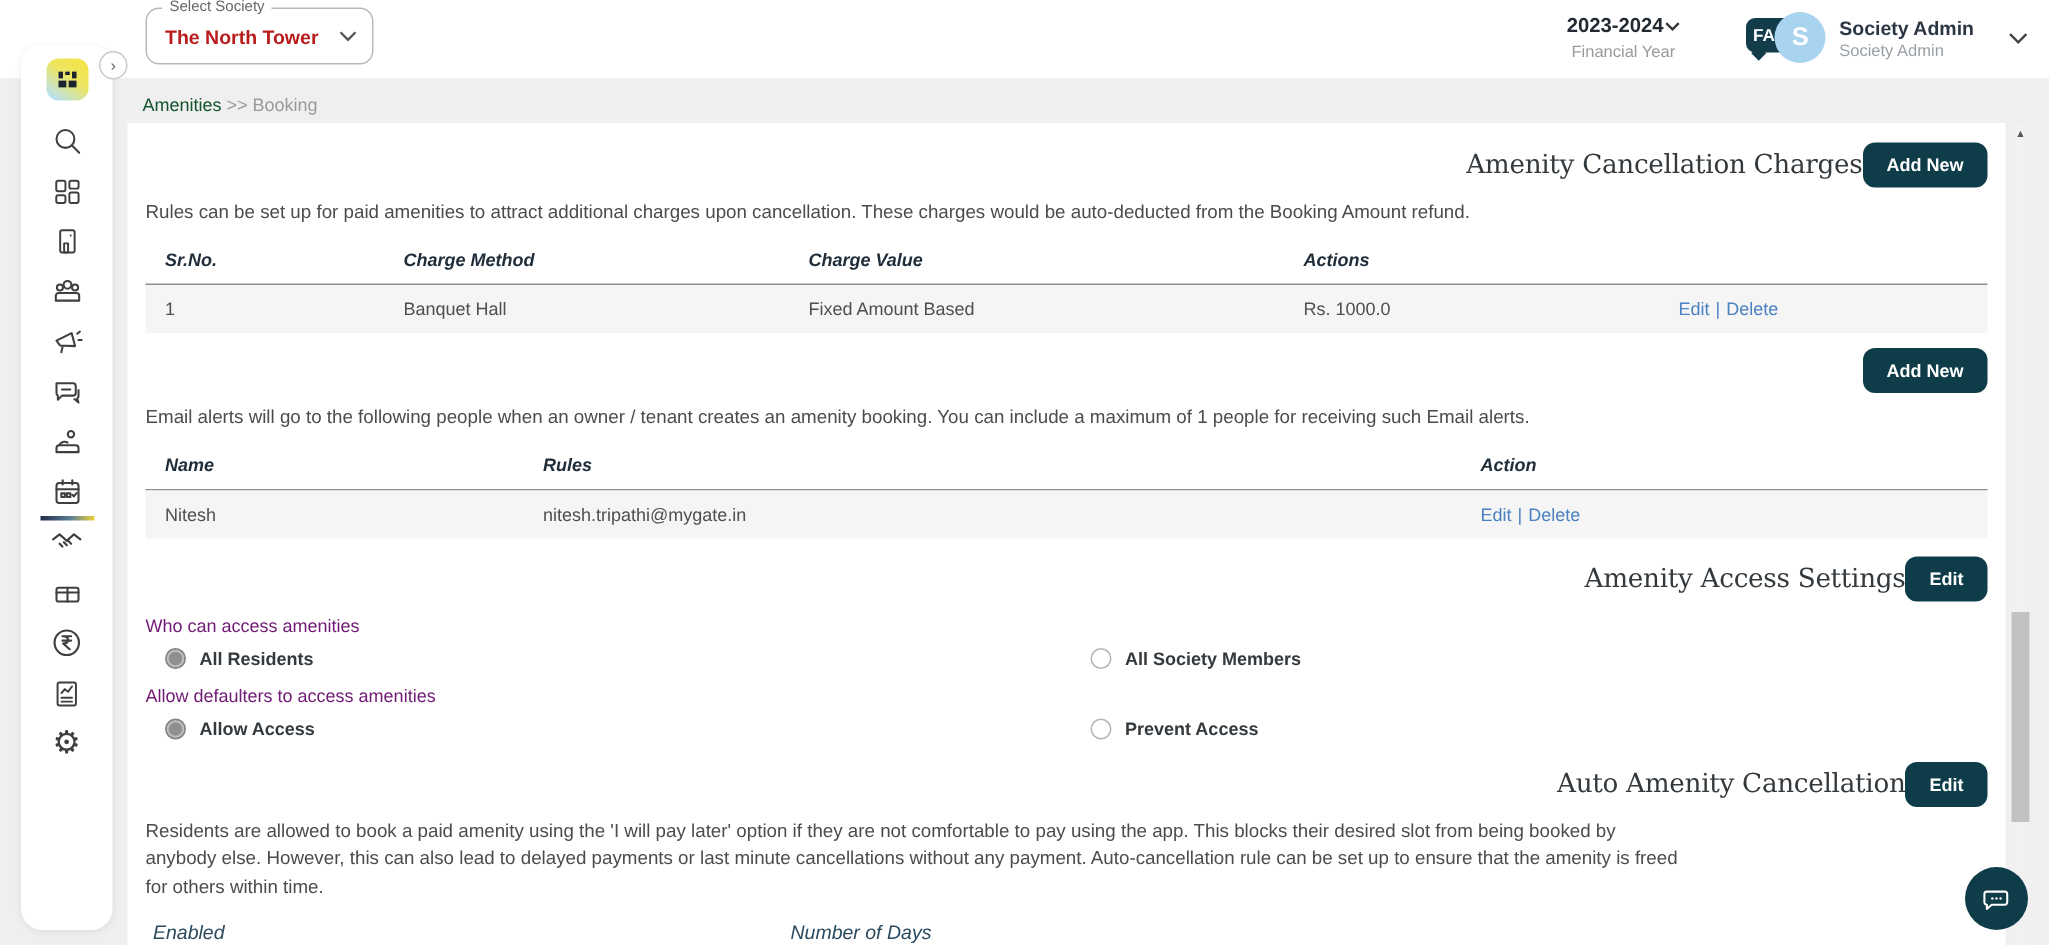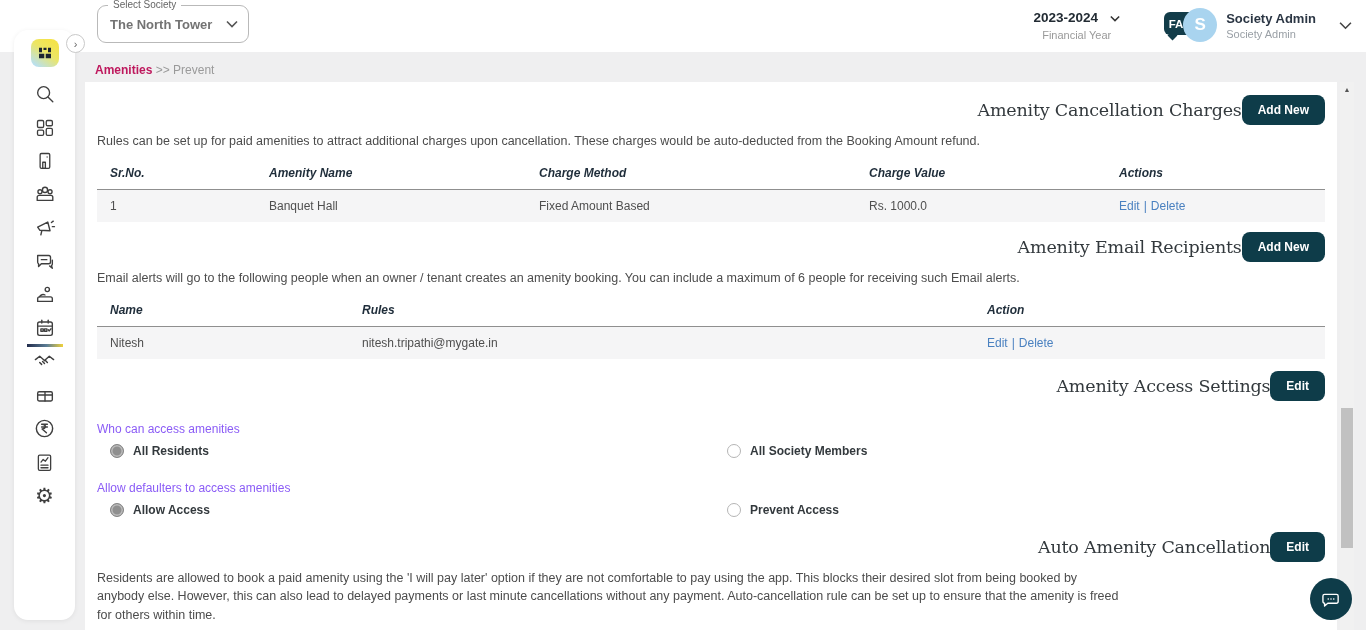--- a/index.html
+++ b/index.html
@@ -18,23 +18,23 @@
   .society-select {
     position: absolute; left: 97px; top: 5px; width: 152px; height: 38px;
     border: 1.5px solid #b9b9b9; border-radius: 9px; background: #fff;
     display: flex; align-items: center; justify-content: space-between;
     padding: 0 10px 0 12px; cursor: pointer;
   }
   .society-select .legend {
     position: absolute; top: -7px; left: 10px; background: #fff;
     font-size: 10px; color: #666; padding: 0 5px; white-space: nowrap;
   }
-  .society-name { font-size: 13px; font-weight: 700; color: #737373; }
+  .society-name { font-size: 13px; font-weight: 700; color: #b91c1c; }
   .fy-block { position: absolute; right: 246px; top: 8px; text-align: center; cursor: pointer; }
-  .fy-value { font-size: 13.5px; font-weight: 700; color: #222b33; display: inline-flex; align-items: center; gap: 12px; }
+  .fy-value { font-size: 13.5px; font-weight: 700; color: #222b33; display: inline-flex; align-items: center; gap: 1px; }
   .fy-label { font-size: 11px; color: #9a9a9a; margin-top: 3px; }
   .faq-badge {
     position: absolute; right: 169px; top: 12px; width: 33px; height: 23px;
     background: #123c49; border-radius: 6px; color: #fff; font-size: 11.5px;
     font-weight: 700; display: flex; align-items: center; justify-content: center;
     cursor: pointer;
   }
   .faq-badge::after {
     content: ""; position: absolute; left: 5px; bottom: -4px;
     width: 7px; height: 7px; background: #123c49; transform: rotate(45deg);
@@ -74,21 +74,21 @@
   .collapse-btn {
     position: absolute; left: 66px; top: 34px; width: 19px; height: 19px;
     border-radius: 50%; background: #fff; border: 1px solid #c9c9c9; z-index: 6;
     display: flex; align-items: center; justify-content: center;
     font-size: 11px; color: #666; cursor: pointer;
   }
   .gear-glyph { font-size: 21px; color: #3f3f3f; line-height: 1; }
 
   
   .breadcrumb { position: absolute; left: 95px; top: 63px; font-size: 12px; color: #9a9a9a; z-index: 1; }
-  .breadcrumb .crumb-main { font-weight: 700; color: #be185d; cursor: pointer; }
+  .breadcrumb .crumb-main { font-weight: 400; color: #14532d; cursor: pointer; }
 
   
   .card {
     position: absolute; left: 85px; top: 82px; width: 1252px; height: 548px;
     background: #fff; overflow: hidden; padding: 0 12px; z-index: 1;
   }
   .sec-head { display: flex; justify-content: flex-end; align-items: center; margin-top: 13px; }
   .sec-title {
     font-family: "DejaVu Serif", serif; font-size: 17.5px; font-weight: 500;
     color: #33393d; letter-spacing: -0.2px;
@@ -105,21 +105,21 @@
     padding: 5px 0 9px 0; border-bottom: 1.5px solid #8f8f8f; font-style: italic;
   }
   .tbl-row { display: grid; background: #f5f5f6; font-size: 12px; color: #4f4f4f; padding: 9px 0; align-items: center; }
   .cols-cancel { grid-template-columns: 172px 270px 330px 250px 1fr; }
   .cols-email  { grid-template-columns: 265px 625px 1fr; }
   .cols-auto   { grid-template-columns: 425px 1fr; }
   .pad1 { padding-left: 13px; }
   .link { color: #4a81c0; cursor: pointer; text-decoration: none; }
   .link-sep { color: #4a81c0; margin: 0 4px; }
 
-  .q-label { font-size: 12px; color: #8b5cf6; margin-top: 21px; }
+  .q-label { font-size: 12px; color: #701a75; margin-top: 9px; }
   .radio-row { position: relative; margin-top: 8px; height: 16px; }
   .radio-opt { position: absolute; top: 0; display: flex; align-items: center; gap: 9px; cursor: pointer; }
   .radio-opt .opt-label { font-size: 12px; font-weight: 700; color: #33393d; }
   .radio { width: 14px; height: 14px; border-radius: 50%; background: #fff; border: 1.5px solid #b5b5b5; }
   .radio.sel { border: 1.5px solid #858585; background: #8f8f8f; box-shadow: inset 0 0 0 1.5px #bdbdbd; }
   .opt-a { left: 13px; } .opt-b { left: 630px; }
 
   .auto-head { font-weight: 400; color: #2a4a5f; font-size: 13px; padding-left: 5px; }
 
   
@@ -290,54 +290,52 @@
   </div>
   <div class="side-ic">
     <span class="gear-glyph">⚙</span>
   </div>
 </div>
 <div class="collapse-btn">›</div>
 
 <div class="breadcrumb">
   <span class="crumb-main">Amenities</span>
   <span>&gt;&gt;</span>
-  <span>Prevent</span>
+  <span>Booking</span>
 </div>
 
 <div class="card">
 
   <div class="sec-head">
     <div class="sec-title">Amenity Cancellation Charges</div>
     <button class="btn-dark">Add New</button>
   </div>
   <div class="sec-desc">Rules can be set up for paid amenities to attract additional charges upon cancellation. These charges would be auto-deducted from the Booking Amount refund.</div>
   <div class="tbl">
     <div class="tbl-head cols-cancel">
       <div class="pad1">Sr.No.</div>
-      <div>Amenity Name</div>
       <div>Charge Method</div>
       <div>Charge Value</div>
       <div>Actions</div>
     </div>
     <div class="tbl-row cols-cancel">
       <div class="pad1">1</div>
       <div>Banquet Hall</div>
       <div>Fixed Amount Based</div>
       <div>Rs. 1000.0</div>
       <div>
         <span class="link">Edit</span><span class="link-sep">|</span><span class="link">Delete</span>
       </div>
     </div>
   </div>
 
   <div class="sec-head" style="margin-top:10px;">
-    <div class="sec-title">Amenity Email Recipients</div>
     <button class="btn-dark">Add New</button>
   </div>
-  <div class="sec-desc">Email alerts will go to the following people when an owner / tenant creates an amenity booking. You can include a maximum of 6 people for receiving such Email alerts.</div>
+  <div class="sec-desc">Email alerts will go to the following people when an owner / tenant creates an amenity booking. You can include a maximum of 1 people for receiving such Email alerts.</div>
   <div class="tbl">
     <div class="tbl-head cols-email">
       <div class="pad1">Name</div>
       <div>Rules</div>
       <div>Action</div>
     </div>
     <div class="tbl-row cols-email">
       <div class="pad1">Nitesh</div>
       <div>nitesh.tripathi@mygate.in</div>
       <div>

